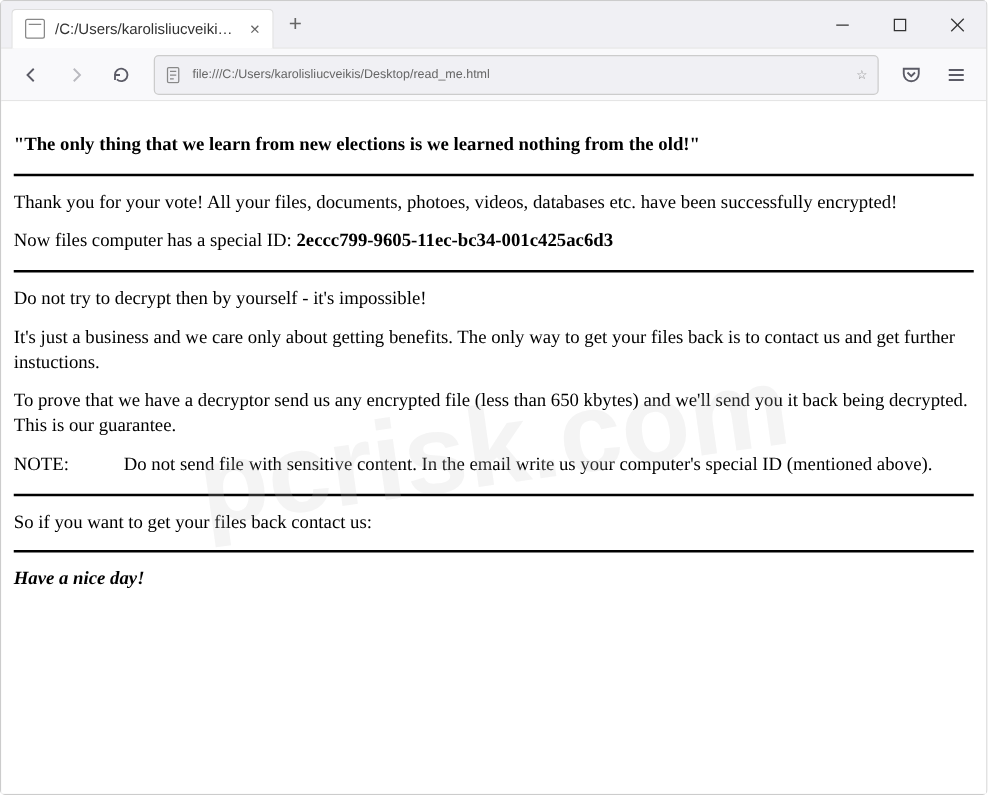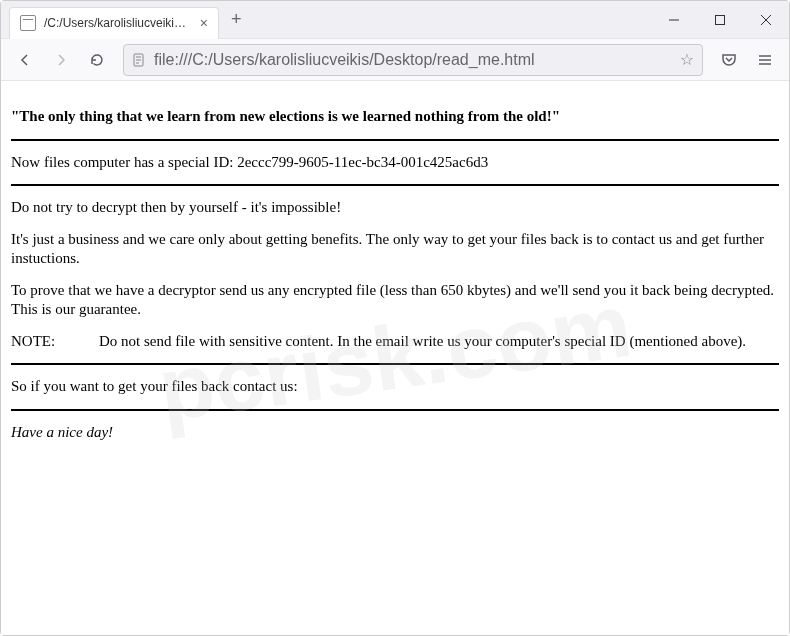--- a/index.html
+++ b/index.html
@@ -157,21 +157,21 @@
     .urlbar {
       flex: 1;
       height: 32px;
       background: #f0f0f4;
       border: 1px solid #ccc;
       border-radius: 4px;
       display: flex;
       align-items: center;
       padding: 0 8px;
       margin: 0 6px;
-      font-size: 16px;
+      font-size: 10px;
       color: #666;
       gap: 8px;
     }
     
     .urlbar-lock {
       width: 14px;
       height: 14px;
       display: flex;
       align-items: center;
       justify-content: center;
@@ -214,35 +214,35 @@
       line-height: 1.3;
     }
     
     .content hr {
       border: none;
       border-top: 2px solid #000;
       margin: 6px 0;
     }
     
     .bold {
-      font-weight: normal;
+      font-weight: bold;
       margin-top: 15px;
     }
     
     .italic {
       margin-left: 40px;
     }
     
     .heading {
       font-weight: bold;
       margin: 6px 0;
     }
 
     .closing {
-      font-weight: normal;
+      font-weight: bold;
       font-style: italic;
     }
   </style>
 </head>
 <body>
 
 <div class="window">
 
   <div class="titlebar">
     <div class="tabs-area">
@@ -314,20 +314,21 @@
         </svg>
     </div>
   </div>
 
   <div class="content">
     <div class="watermark">pcrisk.com</div>
 
     <p class="heading">"The only thing that we learn from new elections is we learned nothing from the old!"</p>
     <hr>
 
+    <p>Thank you for your vote! All your files, documents, photoes, videos, databases etc. have been successfully encrypted!</p>
 
     <p>
       <span>Now files computer has a special ID: </span><span class="bold">2eccc799-9605-11ec-bc34-001c425ac6d3</span>
     </p>
     <hr>
 
     <p>Do not try to decrypt then by yourself - it's impossible!</p>
 
     <p>It's just a business and we care only about getting benefits. The only way to get your files back is to contact us and get further instuctions.</p>
 

